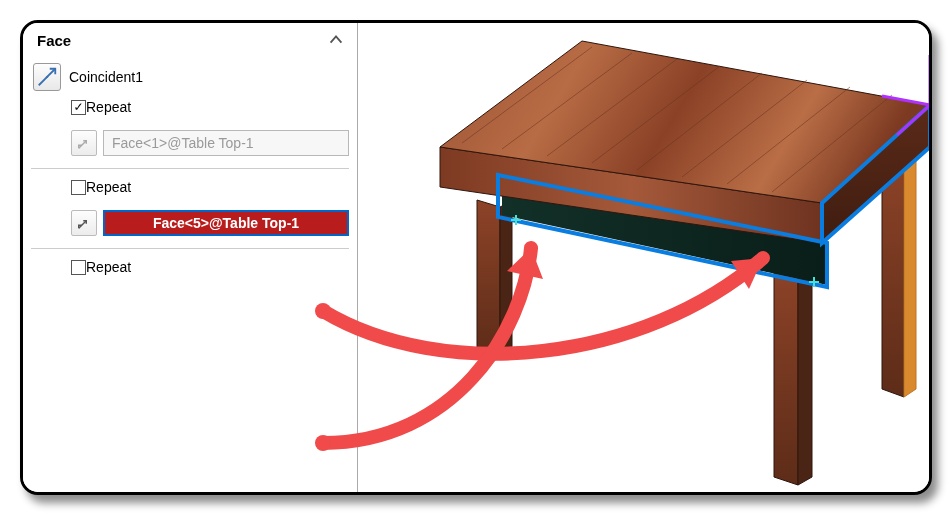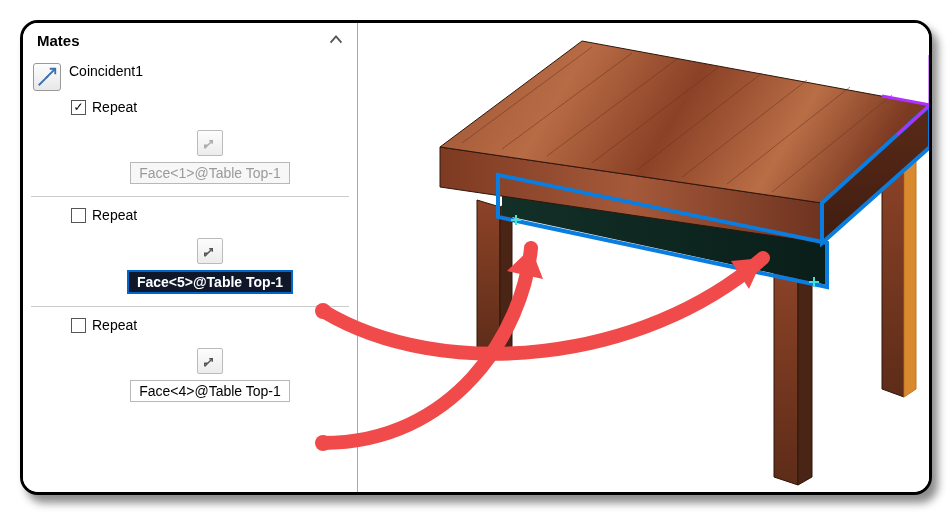--- a/index.html
+++ b/index.html
@@ -40,51 +40,50 @@
     padding: 4px 4px 6px 6px;
     font-weight: bold;
     font-size: 15px;
   }
   .collapse-chevron {
     width: 18px; height: 18px;
   }
   .mate-group { margin-top: 6px; }
   .mate-title {
     display: flex;
+    align-items: center;
     gap: 8px;
     padding: 2px 0 6px 2px;
   }
   .mate-icon {
     width: 28px; height: 28px;
     border: 1px solid #999;
     border-radius: 3px;
     background: linear-gradient(#fdfdfd,#e8e8e8);
     display: flex; align-items:center; justify-content:center;
   }
   .repeat-row {
     display: flex; align-items: center;
-    gap: 6px;
     padding: 2px 0 6px 40px;
   }
   .checkbox {
     width: 15px; height: 15px;
     border: 1px solid #555;
     background: #fff;
     display:flex; align-items:center; justify-content:center;
   }
   .checkbox.checked::after {
     content: "✓";
     font-size: 12px;
     line-height: 12px;
   }
   .ref-row {
     display: flex; align-items: center;
     gap: 6px;
     padding: 9px 0 8px 40px;
-    flex-direction: column;
   }
   .ref-icon {
     width: 26px; height: 26px;
     border: 1px solid #bbb;
     background: linear-gradient(#fdfdfd,#ececec);
     border-radius: 2px;
     display:flex; align-items:center; justify-content:center;
   }
   .ref-box {
     flex: 1;
@@ -93,24 +92,25 @@
     background: #fff;
     padding: 2px 8px;
     display:flex; align-items:center;
     font-size: 14px;
   }
   .ref-box.disabled {
     color: #9a9a9a;
     background: #f7f7f7;
   }
   .ref-box.selected {
-    background: #0f172a;
+    background: #b91c1c;
     border: 2px solid #0066cc;
     color: #fff;
     font-weight: bold;
+    justify-content: center;
   }
   .divider {
     height: 1px;
     background: #ccc;
     margin: 4px 0 8px 0;
   }
   .split-nub {
     position:absolute;
     left: 332px;
     top: 246px;
@@ -142,21 +142,21 @@
     pointer-events:none;
   }
 </style>
 </head>
 <body>
 
 <div class="window">
 
   <div class="panel">
     <div class="panel-header">
-      <span>Mates</span>
+      <span>Face</span>
       <span class="collapse-chevron">
         <svg viewBox="0 0 20 20" width="18" height="18">
             <path d="M4 13 L10 6 L16 13" fill="none" stroke="#555" stroke-width="2"></path>
           </svg>
       </span>
     </div>
 
     <div class="mate-group">
       <div class="mate-title">
         <span class="mate-icon">
@@ -207,32 +207,20 @@
       </div>
     </div>
 
     <div class="divider"></div>
 
     <div class="mate-group">
       <div class="repeat-row">
         <span class="checkbox"></span>
         <span>Repeat</span>
       </div>
-      <div class="ref-row">
-        <span class="ref-icon">
-          <svg viewBox="0 0 24 24" width="18" height="18">
-            <path d="M5 19 L15 9" stroke="#555" stroke-width="2"></path>
-            <path d="M11 9 L15 9 L15 13" fill="none" stroke="#555" stroke-width="2"></path>
-            <path d="M9 15 L5 15 L5 19" fill="none" stroke="#555" stroke-width="2"></path>
-          </svg>
-        </span>
-        <div class="ref-box">
-          <span>Face&lt;4&gt;@Table Top-1</span>
-        </div>
-      </div>
     </div>
   </div>
 
   <div class="split-nub">
     <span></span>
       <span></span>
       <span></span>
   </div>
 
   <div class="viewport">

